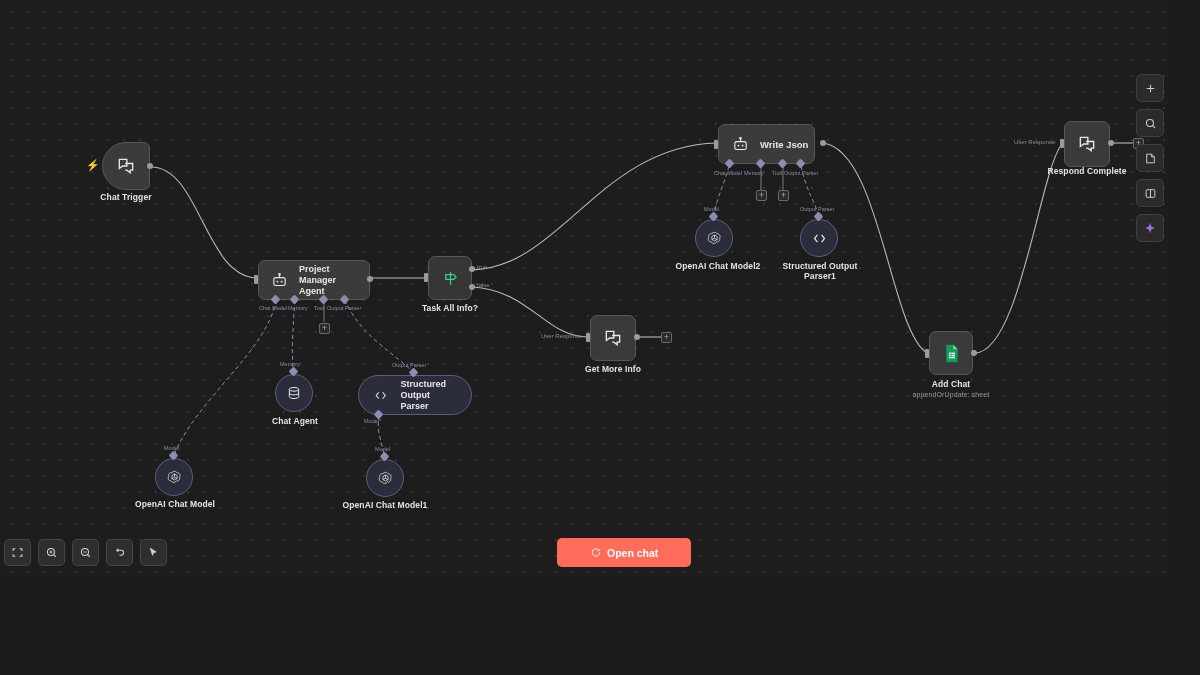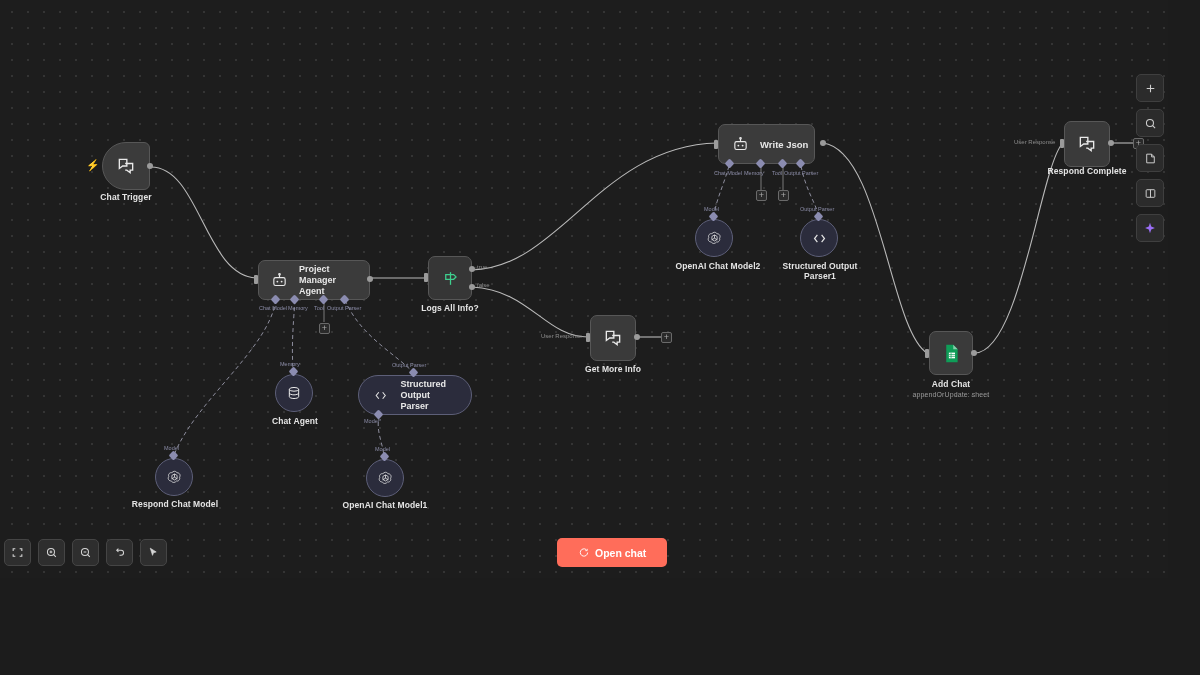--- a/index.html
+++ b/index.html
@@ -68,21 +68,21 @@
     display:flex;align-items:center;justify-content:center;color:#d6d6d6;
   }
   #righttools{position:absolute;right:4px;top:74px;display:flex;flex-direction:column;gap:7px;}
   .rbtn{
     width:28px;height:28px;box-sizing:border-box;
     background:#2b2b2b;border:1px solid #3f3f3f;border-radius:5px;
     display:flex;align-items:center;justify-content:center;color:#cfcfcf;
   }
 
   #openchat{
-    position:absolute;left:557px;top:538px;height:29px;padding:0 21px;
+    position:absolute;left:557px;top:538px;height:29px;padding:0 33px;
     background:#ff6d5a;border:none;border-radius:5px;color:#fff;
     font-size:10.5px;font-weight:bold;font-family:"Liberation Sans",sans-serif;
     display:flex;align-items:center;gap:6px;cursor:pointer;
   }
 
   
   #statusbar{
     position:absolute;left:0;top:578px;width:1200px;height:97px;
     background:#1c1c1c;border-top:1px solid #2e2e2e;
   }
@@ -189,21 +189,21 @@
         <svg width="19" height="19" viewBox="0 0 24 24" fill="none" stroke="#3ecf8e" stroke-width="1.6">
           <path d="M12 4v16"></path>
             <path d="M6 7h10l3 3-3 3H6z"></path>
         </svg>
       </div>
       <div class="port in" style="left:424px;top:273px;"></div>
       <div class="port" style="left:469px;top:266px;"></div>
       <div class="port" style="left:469px;top:284px;"></div>
       <div class="portlbl" style="left:477px;top:264px;">true</div>
       <div class="portlbl" style="left:477px;top:282px;">false</div>
-      <div class="nlabel" style="left:405px;top:303px;width:90px;">Logs All Info?</div>
+      <div class="nlabel" style="left:405px;top:303px;width:90px;">Task All Info?</div>
     </div>
 
     <div class="node">
       <div class="nbox plain" style="left:590px;top:315px;width:46px;height:46px;">
         <svg width="20" height="20" viewBox="0 0 24 24" fill="none" stroke="#e9e9e9" stroke-width="1.6">
           <path d="M4 4h9v8H8l-4 3z"></path>
             <path d="M11 9h9v8h-3v3l-4-3h-2"></path>
         </svg>
       </div>
       <div class="port in" style="left:586px;top:333px;"></div>
@@ -286,21 +286,21 @@
     <div class="node">
       <div class="ncircle" style="left:155px;top:458px;width:38px;height:38px;">
         <svg width="17" height="17" viewBox="0 0 24 24" fill="none" stroke="#e4e4e4" stroke-width="1.1">
           <path d="M12 3.2c1.6 0 2.9.9 3.6 2.2 1.5-.2 3 .5 3.8 1.9.8 1.4.6 3-.3 4.2.6 1.4.4 3-.6 4.2-1 1.2-2.5 1.6-3.9 1.3-.8 1.2-2.1 2-3.6 2-1.6 0-2.9-.9-3.6-2.2-1.5.2-3-.5-3.8-1.9-.8-1.4-.6-3 .3-4.2-.6-1.4-.4-3 .6-4.2 1-1.2 2.5-1.6 3.9-1.3.8-1.2 2.1-2 3.6-2z"></path>
           <path d="M8.3 9.1l3.7-2.1 3.7 2.1v4.3l-3.7 2.1-3.7-2.1z"></path>
             <path d="M12 7v4.6l4 2.3M12 11.6l-4 2.3"></path>
         </svg>
       </div>
       <div class="subport" style="left:170px;top:452px;"></div>
       <div class="portlbl sub" style="left:164px;top:445px;">Model</div>
-      <div class="nlabel" style="left:129px;top:499px;width:92px;">Respond Chat Model</div>
+      <div class="nlabel" style="left:129px;top:499px;width:92px;">OpenAI Chat Model</div>
     </div>
 
     <div class="node">
       <div class="npill" style="left:358px;top:375px;width:114px;height:40px;">
         <svg width="17" height="17" viewBox="0 0 24 24" fill="none" stroke="#e4e4e4" stroke-width="1.7">
           <path d="M9 7l-4 5 4 5"></path>
             <path d="M15 7l4 5-4 5"></path>
         </svg>
         <div class="ntitle">Structured Output
 Parser</div>

